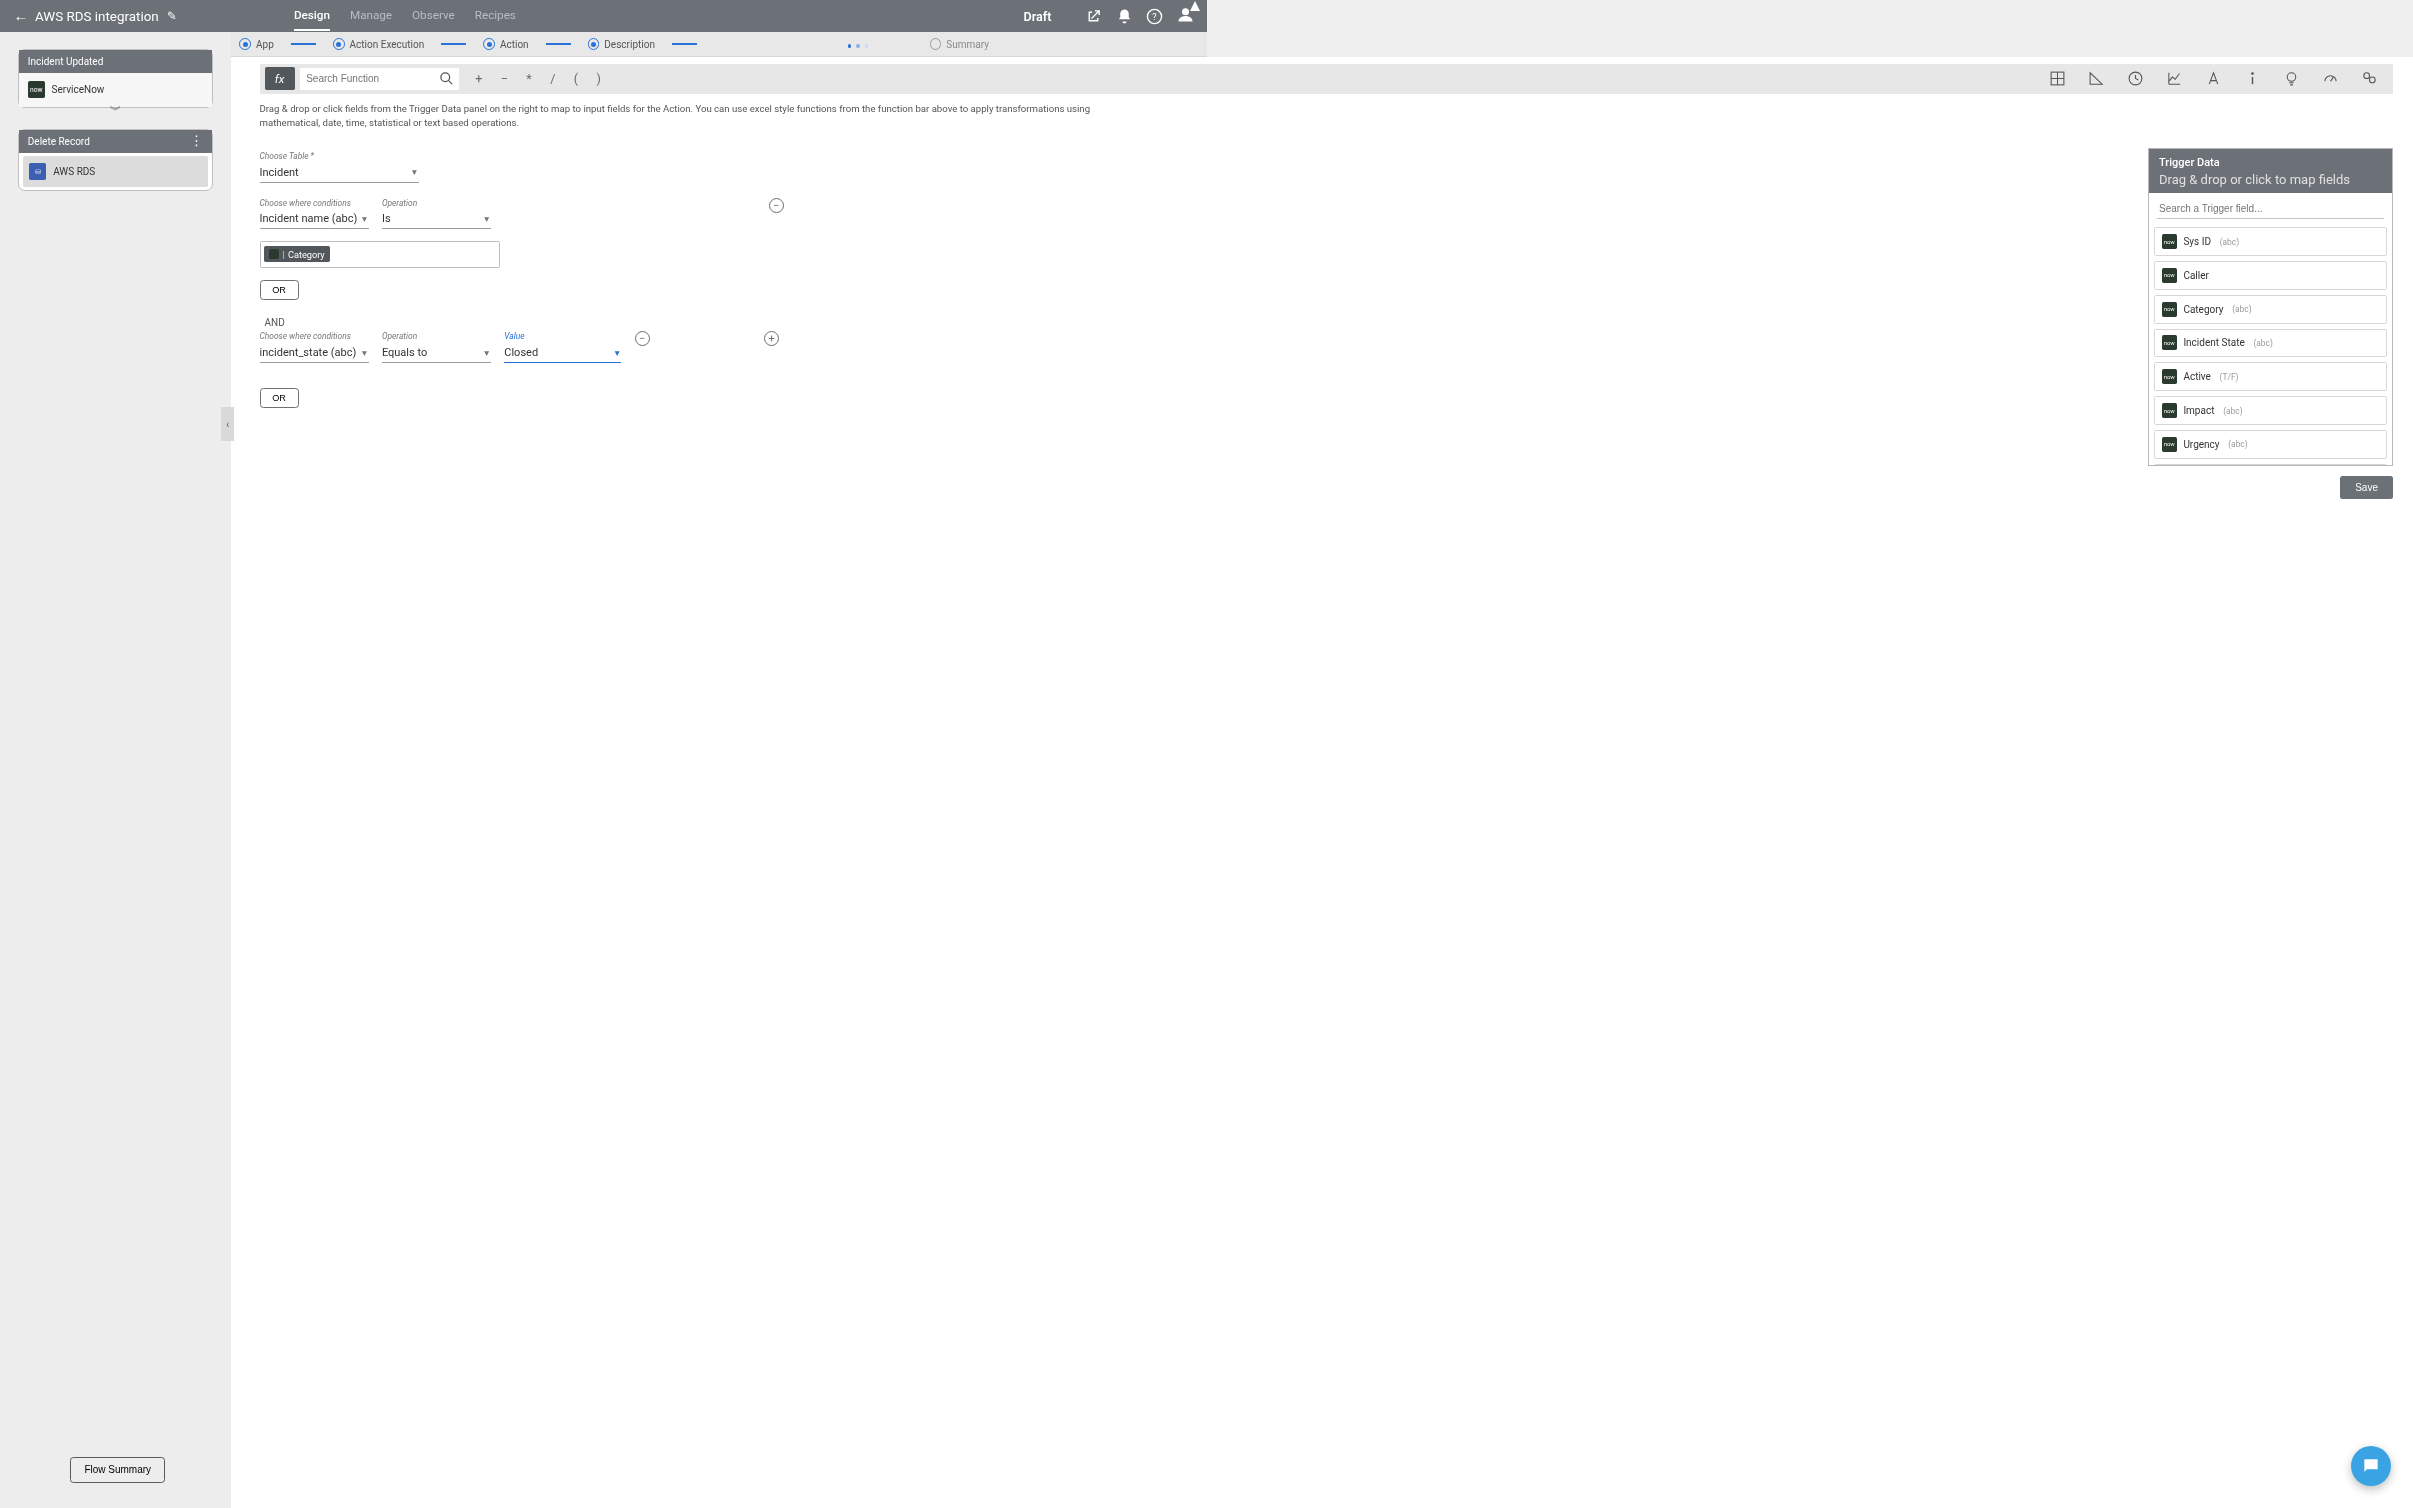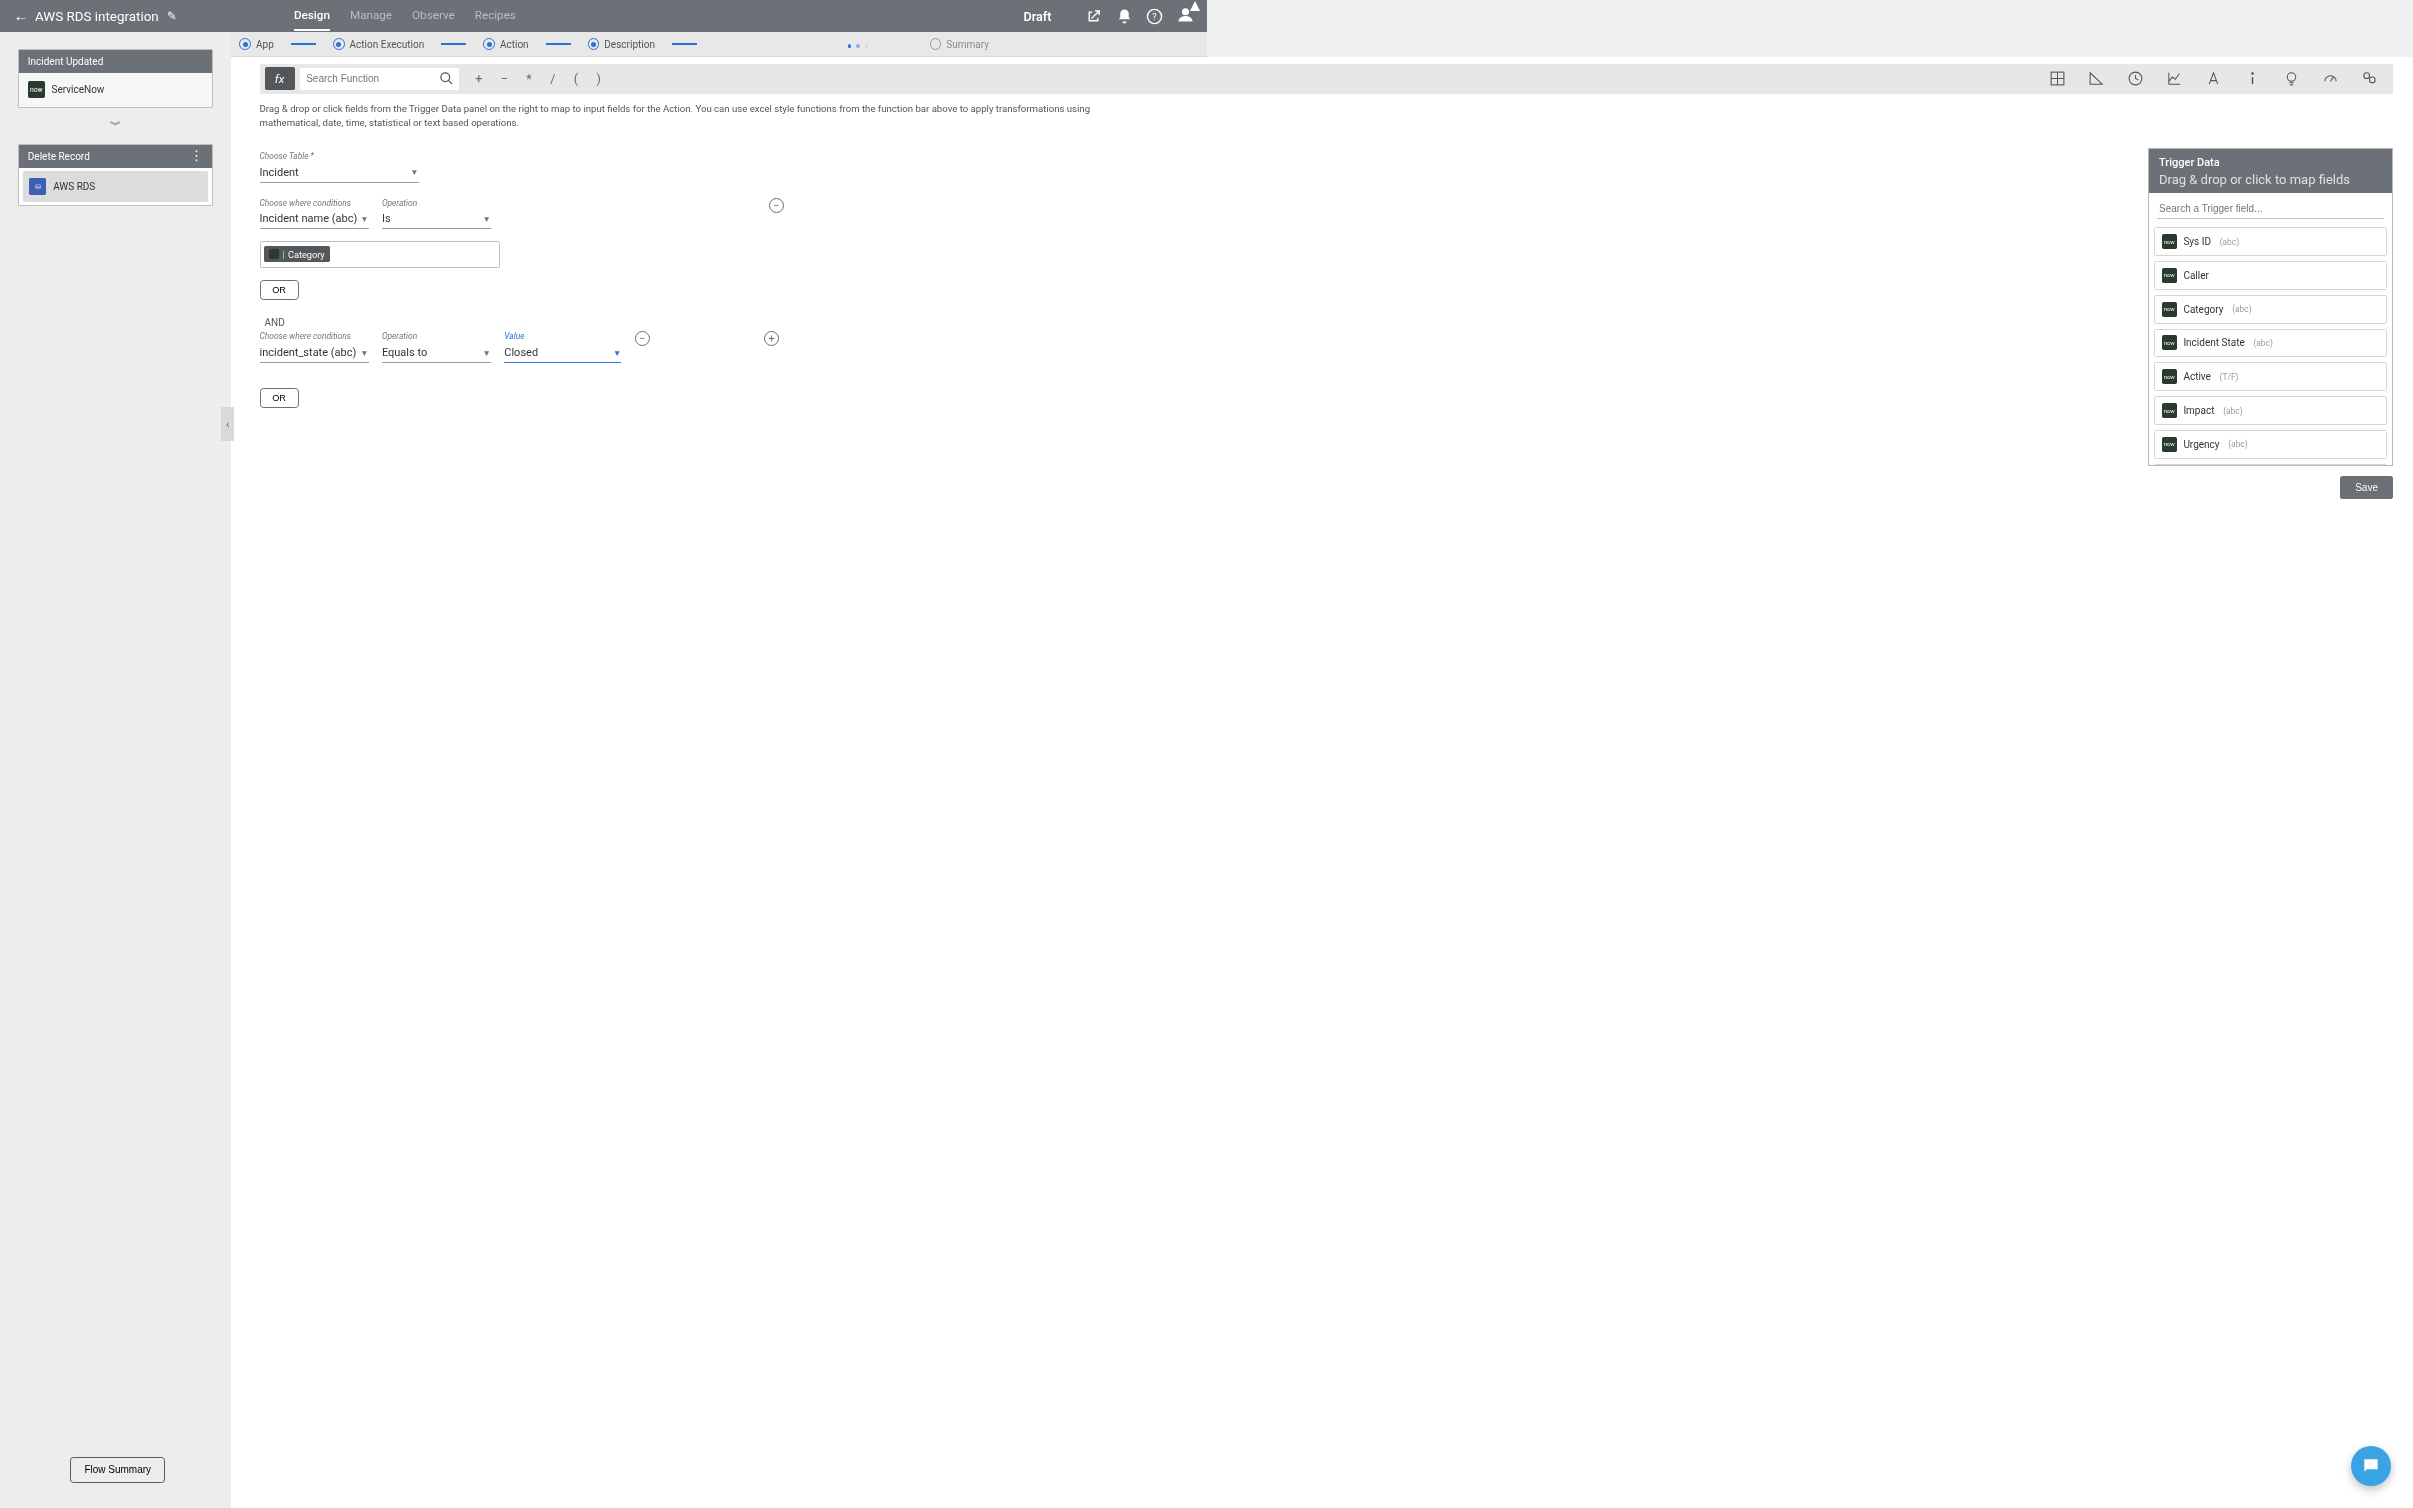--- a/index.html
+++ b/index.html
@@ -25,21 +25,21 @@
   .step .radio { width:11.7px; height:11.7px; border:1.7px solid #2b72d6; border-radius:50%; display:flex; align-items:center; justify-content:center; }
   .step.done .radio::after { content:""; width:5px; height:5px; background:#2b72d6; border-radius:50%; }
   .step.inactive .radio { border-color:#9a9a9a; }
   .step.inactive { color:#8a8a8a; }
   .step.active { font-weight:600;margin-top:46px; }
   .step-sep { flex:0 0 25px; height:1.7px; background:#2b72d6; margin:0 17px; }
   .step-sep.light { background:transparent; }
 
   
   .sidebar { position:absolute; top:32px; left:0; bottom:0; width:231px; background:#ededed; padding:17px 18.4px; }
-  .card { border:0.8px solid #bfbfbf; border-radius:1px; margin-bottom:15px; background:#fff;text-align:center; }
+  .card { border:0.8px solid #bfbfbf; border-radius:7px; background:#fff;text-align:center; }
   .card-hdr { background:#6b7177; color:#fff; font-size:10px; padding:5.9px 8.4px; display:flex; align-items:center; justify-content:space-between; }
   .card-hdr .menu { font-size:13.4px; line-height:8.4px; }
   .card-row { display:flex; align-items:center; gap:6.7px; padding:8.4px; font-size:10px; background:#f7f7f7; }
   .card-row.selected { background:#dcdcdc; border-radius:1.7px; margin:3.4px; padding:6.7px; }
   .tile { width:17px; height:17px; display:flex; align-items:center; justify-content:center; font-size:6.7px; color:#fff; border-radius:1.7px; }
   .tile.sn { background:#2b3a2e; }
   .tile.aws { background:#3c5fb2; }
   .chevrons { text-align:center; color:#7a7a7a; font-size:11.7px; margin:-5px 0 11.7px; }
   .flow-summary { position:absolute; bottom:25px; left:70px; border:1.3px solid #5a5a5a; background:transparent; border-radius:3.4px; padding:6.7px 13.4px; font-size:10px; cursor:pointer; }
 

